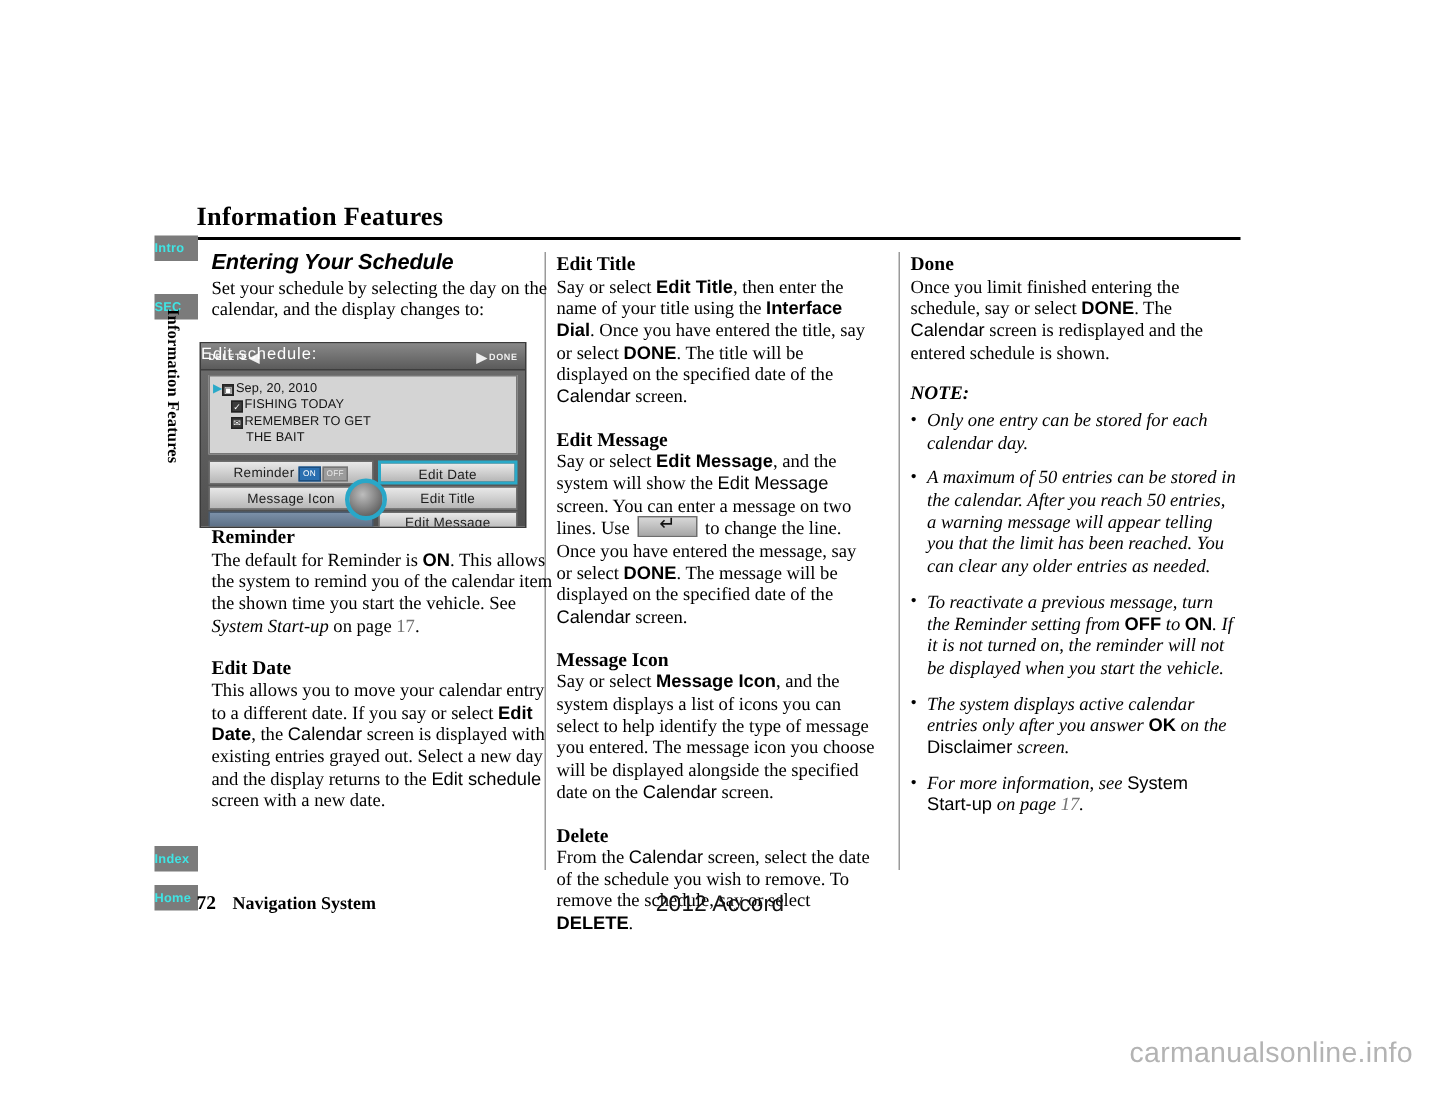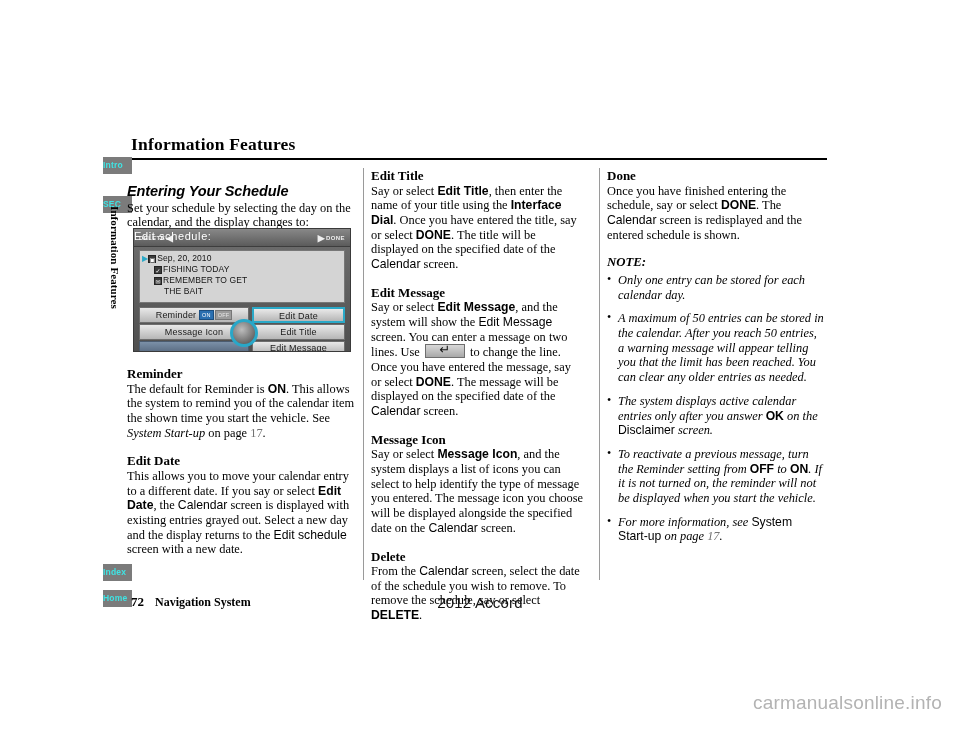--- a/index.html
+++ b/index.html
@@ -79,21 +79,21 @@
 
   
   .col {
     position: absolute;
     top: 168px;
     font-size: 12.3px;
     line-height: 14.6px;
     color: #000;
     text-align: left;
   }
-  .col-1 { left: 127px; width: 232px; margin-top: 16px; }
+  .col-1 { left: 141px; width: 232px; }
   .col-2 { left: 371px; width: 213px; }
   .col-3 { left: 607px; width: 218px; }
 
   .col-divider {
     position: absolute;
     top: 168px;
     width: 1px;
     height: 412px;
     background: #9a9a9a;
   }
@@ -433,28 +433,28 @@
 
     <h3 class="sec spaced">Message Icon</h3>
     <p class="body"><span>Say or select </span><span class="sans-b">Message Icon</span><span>, and the system displays a list of icons you can select to help identify the type of message you entered. The message icon you choose will be displayed alongside the specified date on the </span><span class="sans-r">Calendar</span><span> screen.</span></p>
 
     <h3 class="sec spaced">Delete</h3>
     <p class="body"><span>From the </span><span class="sans-r">Calendar</span><span> screen, select the date of the schedule you wish to remove. To remove the schedule, say or select </span><span class="sans-b">DELETE</span><span>.</span></p>
   </div>
 
   <div class="col col-3">
     <h3 class="sec">Done</h3>
-    <p class="body"><span>Once you have finished entering the schedule, say or select </span><span class="sans-b">DONE</span><span>. The </span><span class="sans-r">Calendar</span><span> screen is redisplayed and the entered schedule is shown.</span></p>
+    <p class="body"><span>Once you limit finished entering the schedule, say or select </span><span class="sans-b">DONE</span><span>. The </span><span class="sans-r">Calendar</span><span> screen is redisplayed and the entered schedule is shown.</span></p>
 
     <div class="note-title">NOTE:</div>
     <ul class="notes">
       <li><span>Only one entry can be stored for each calendar day.</span></li>
       <li><span>A maximum of 50 entries can be stored in the calendar. After you reach 50 entries, a warning message will appear telling you that the limit has been reached. You can clear any older entries as needed.</span></li>
+      <li><span>To reactivate a previous message, turn the Reminder setting from </span><span class="sans-b">OFF</span><span> to </span><span class="sans-b">ON</span><span>. If it is not turned on, the reminder will not be displayed when you start the vehicle.</span></li>
       <li><span>The system displays active calendar entries only after you answer </span><span class="sans-b">OK</span><span> on the </span><span class="sans-r">Disclaimer</span><span> screen.</span></li>
-      <li><span>To reactivate a previous message, turn the Reminder setting from </span><span class="sans-b">OFF</span><span> to </span><span class="sans-b">ON</span><span>. If it is not turned on, the reminder will not be displayed when you start the vehicle.</span></li>
       <li><span>For more information, see </span><span class="sans-r" style="font-style:normal">System Start-up</span><span> on page </span><span class="pglink">17</span><span>.</span></li>
     </ul>
   </div>
 
   <div class="footer-page">72</div>
   <div class="footer-label">Navigation System</div>
   <div class="footer-model">2012 Accord</div>
   <div class="watermark">carmanualsonline.info</div>
 
 </div>

